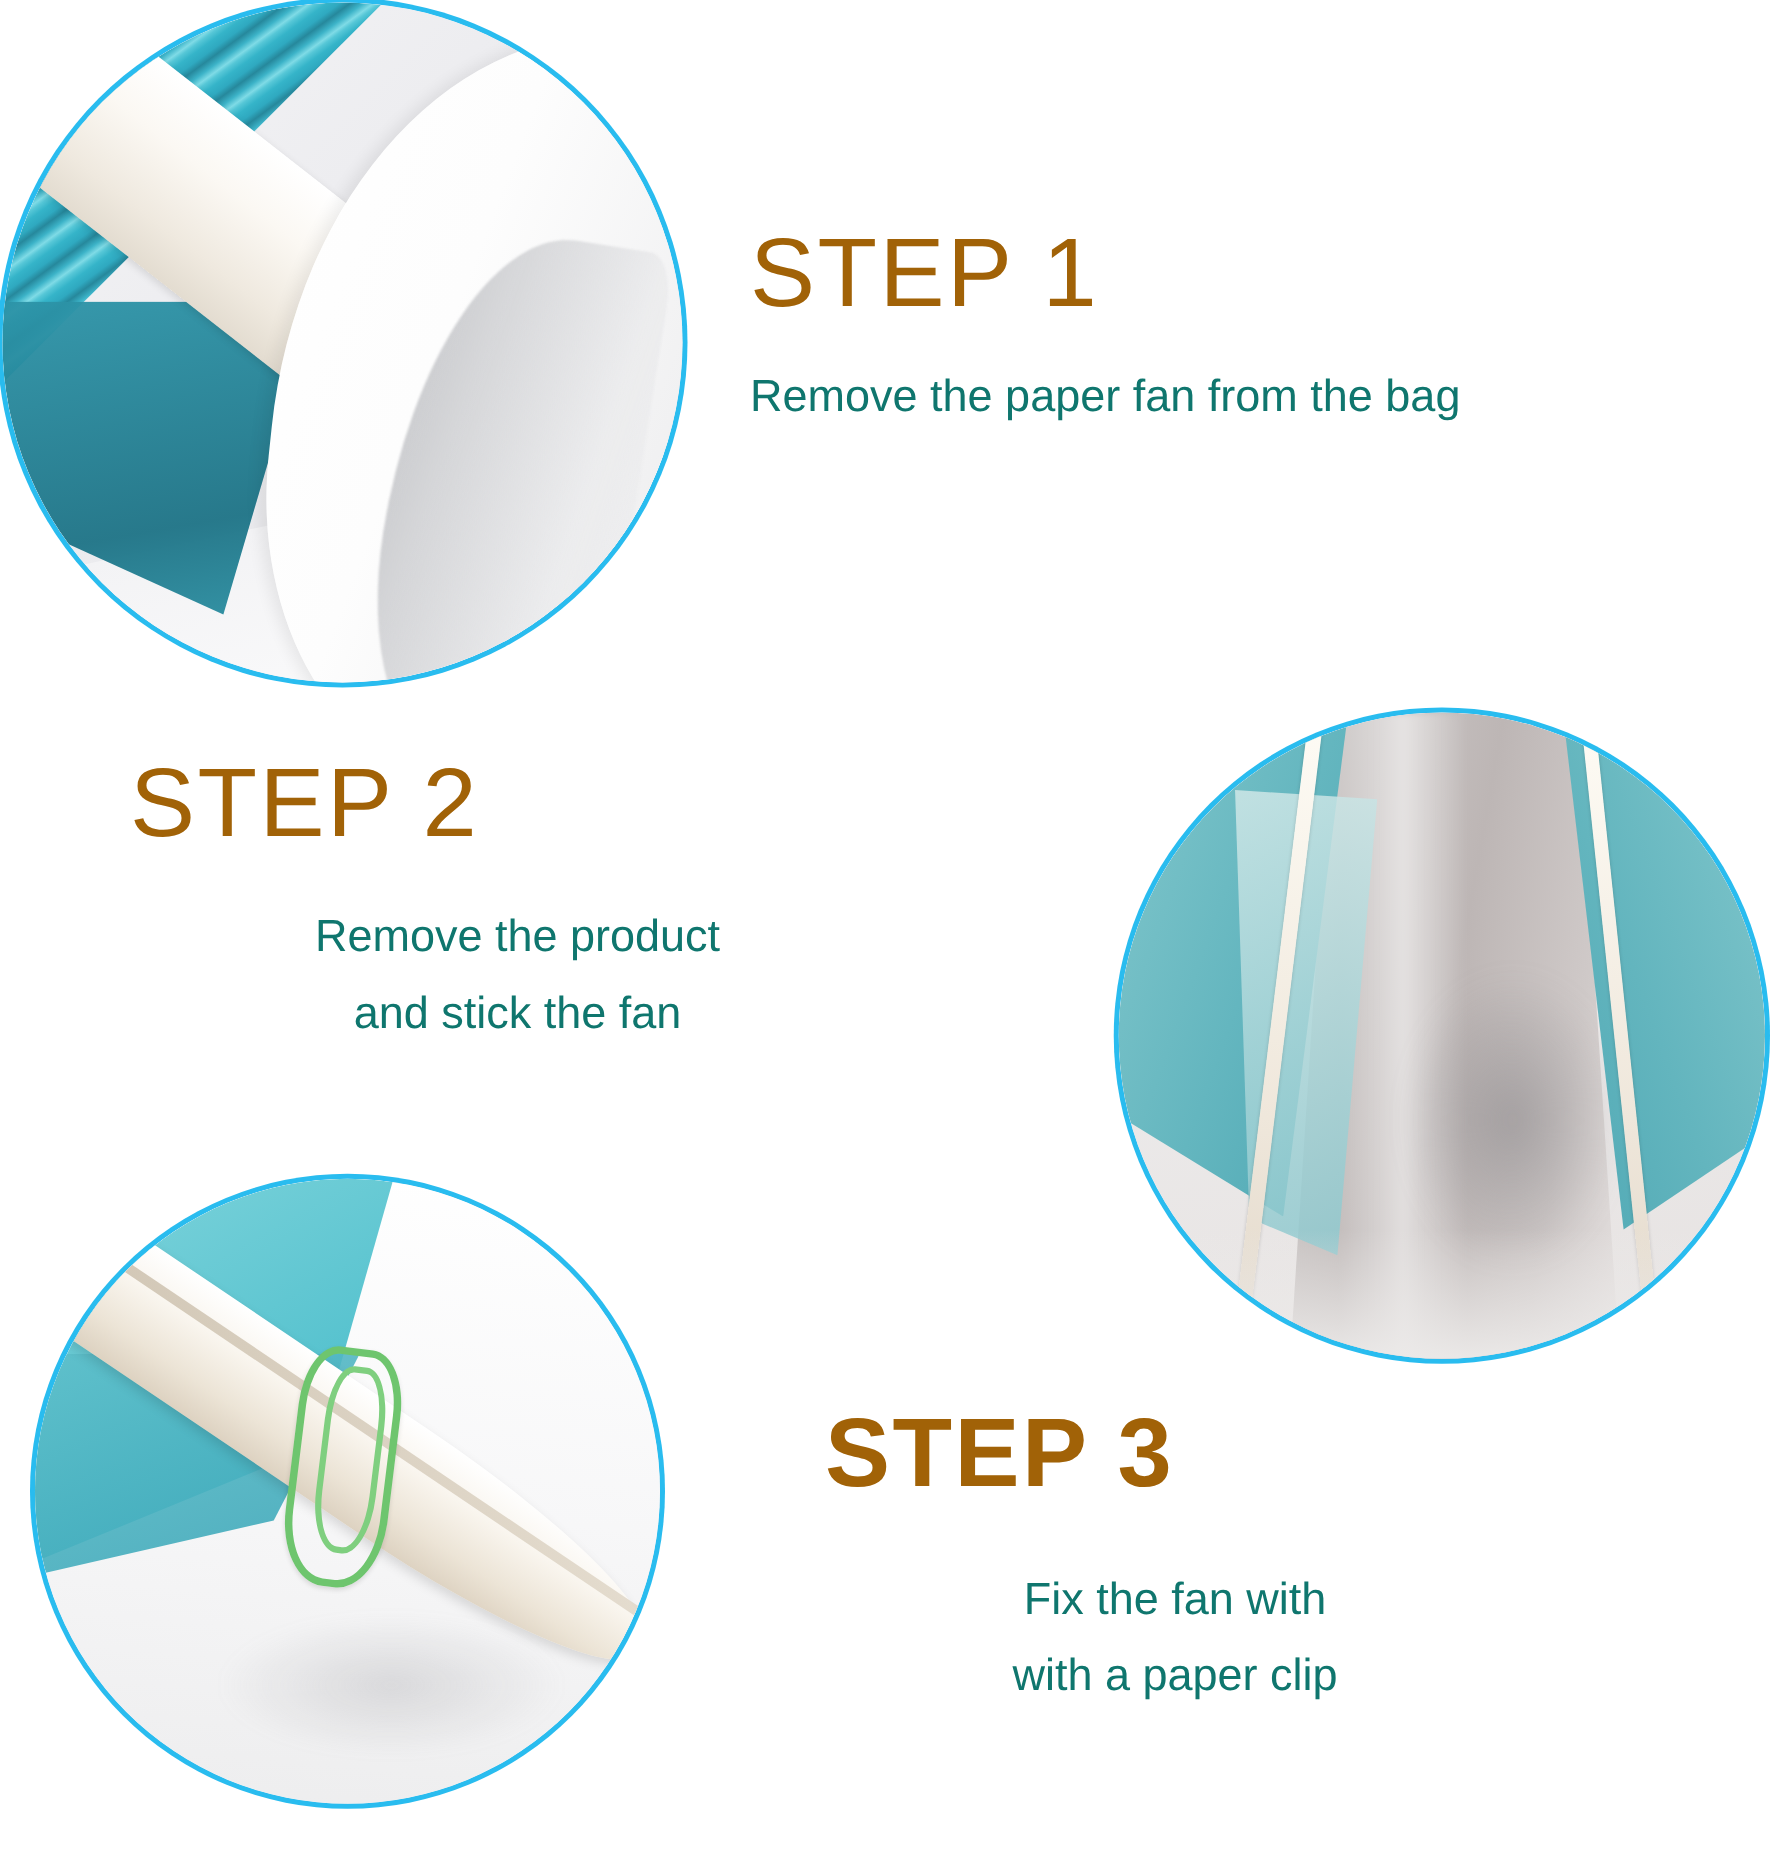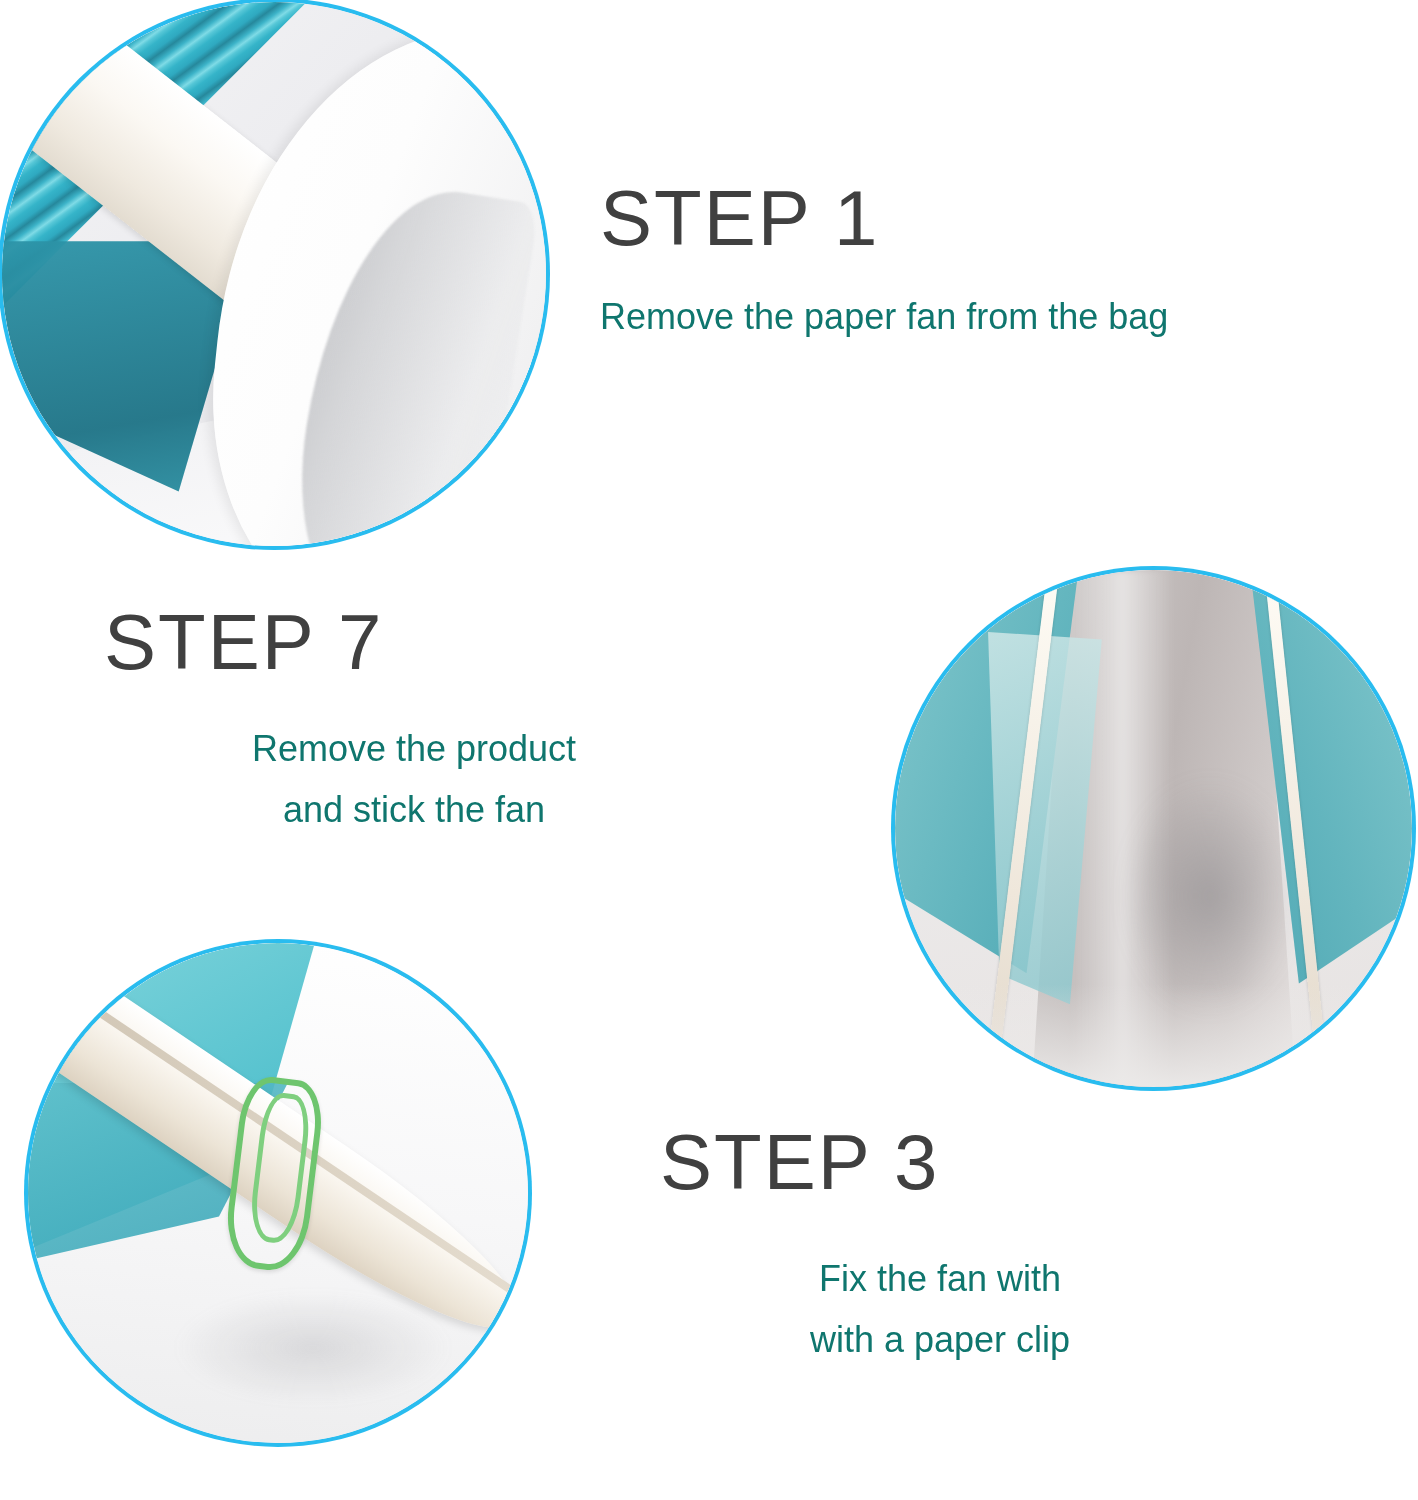--- a/index.html
+++ b/index.html
@@ -237,21 +237,21 @@
     position: absolute;
     left: 30%; bottom: 8%;
     width: 54%; height: 22%;
     background: radial-gradient(ellipse at 50% 50%, rgba(130,130,136,.22), rgba(255,255,255,0) 72%);
     filter: blur(6px);
   }
 
   
   .step-block { position: absolute; }
   .step-title {
-    color: #404040;
+    color: #a16207;
     font-size: 78px;
     font-weight: 400;
     letter-spacing: 2px;
     line-height: 1.05;
     white-space: nowrap;
   }
   .step-line {
     color: #0f766e;
     font-size: 36px;
     font-weight: 400;
@@ -259,21 +259,21 @@
     white-space: nowrap;
   }
 
   #step-1 { left: 600px; top: 178px; text-align: left; }
   #step-1 .step-title { margin-bottom: 26px; }
 
   #step-2 { left: 104px; top: 602px; text-align: center; width: 620px; }
   #step-2 .step-title { text-align: left; margin-bottom: 34px; }
 
   #step-3 { left: 640px; top: 1122px; text-align: center; width: 600px; }
-  #step-3 .step-title { text-align: left; margin-left: 20px; margin-bottom: 44px; }
+  #step-3 .step-title { text-align: left; margin-left: 20px; margin-bottom: 44px; font-weight: bold; }
 </style>
 </head>
 <body>
 
 <div id="page">
 
   <div class="photo-circle" id="circle-1">
     <div class="photo-inner">
       <div class="c1-bg"></div>
       <div class="c1-lowerwhite"></div>
@@ -284,21 +284,21 @@
       <div class="c1-peel-shadow"></div>
     </div>
   </div>
 
   <div class="step-block" id="step-1">
     <div class="step-title">STEP 1</div>
     <div class="step-line">Remove the paper fan from the bag</div>
   </div>
 
   <div class="step-block" id="step-2">
-    <div class="step-title">STEP 7</div>
+    <div class="step-title">STEP 2</div>
     <div class="step-line">Remove the product</div>
     <div class="step-line">and stick the fan</div>
   </div>
 
   <div class="photo-circle" id="circle-2">
     <div class="photo-inner">
       <div class="c2-bg"></div>
       <div class="c2-center"></div>
       <div class="c2-center-hi"></div>
       <div class="c2-shadow"></div>

